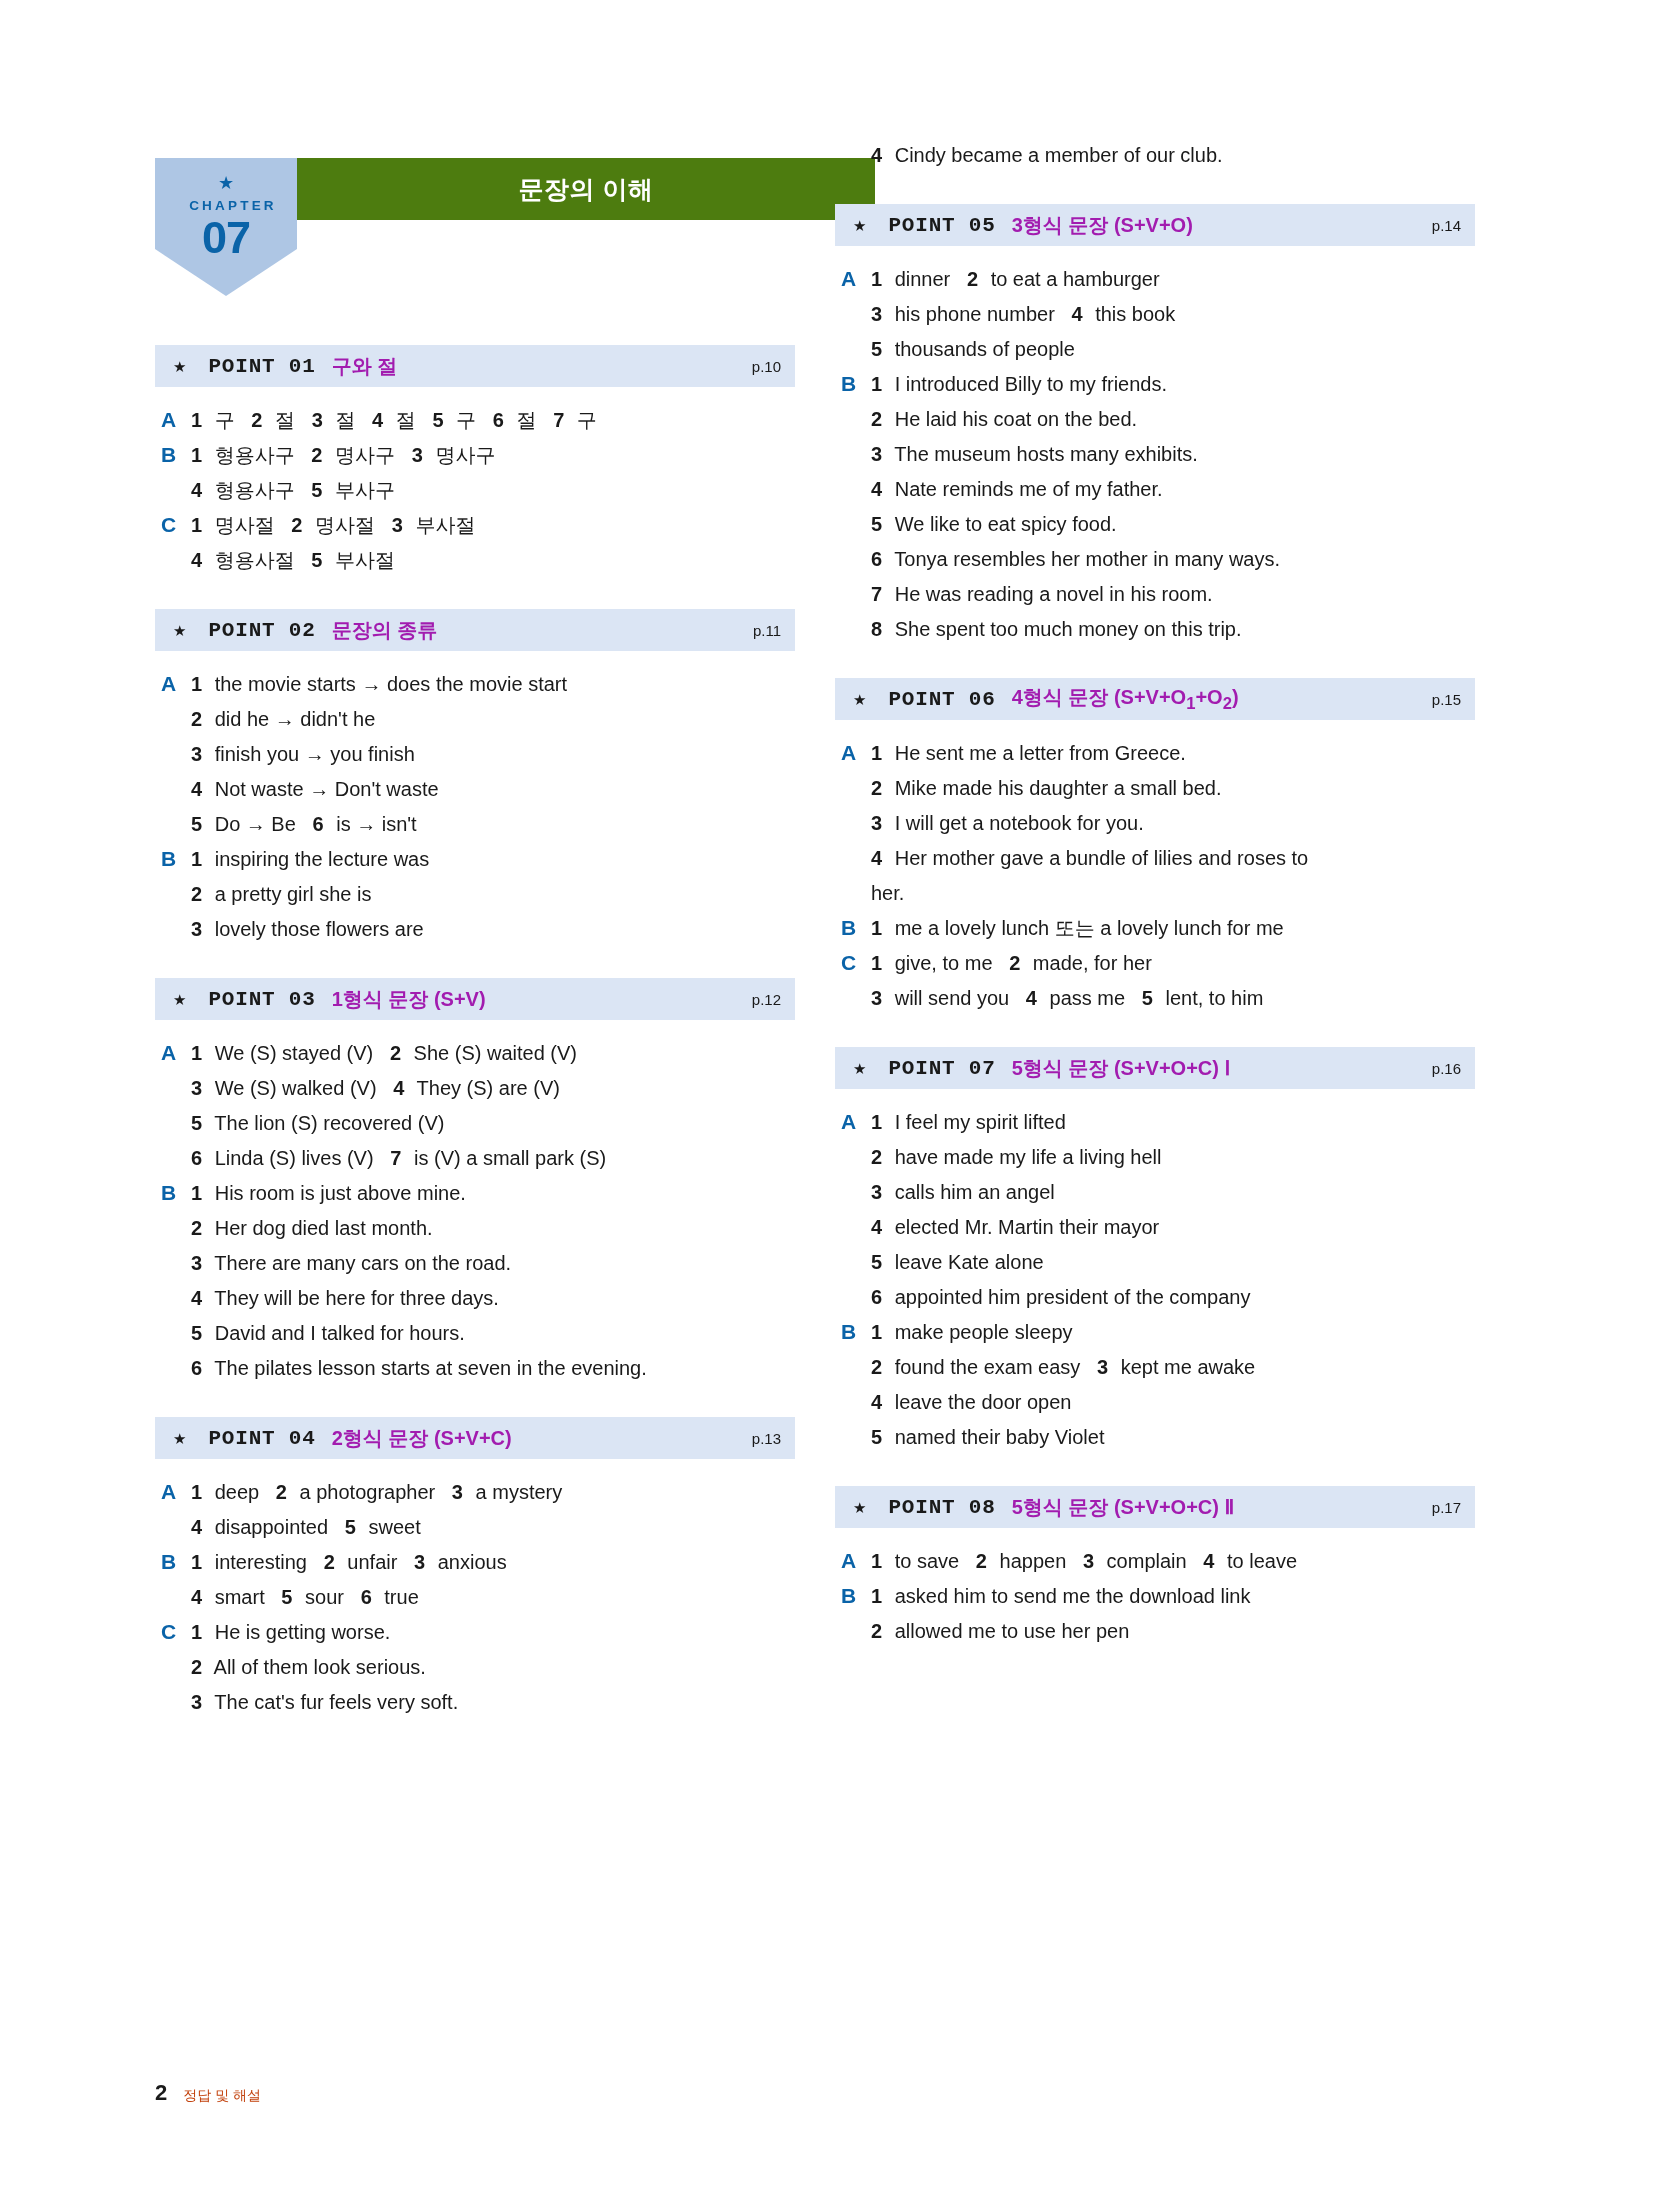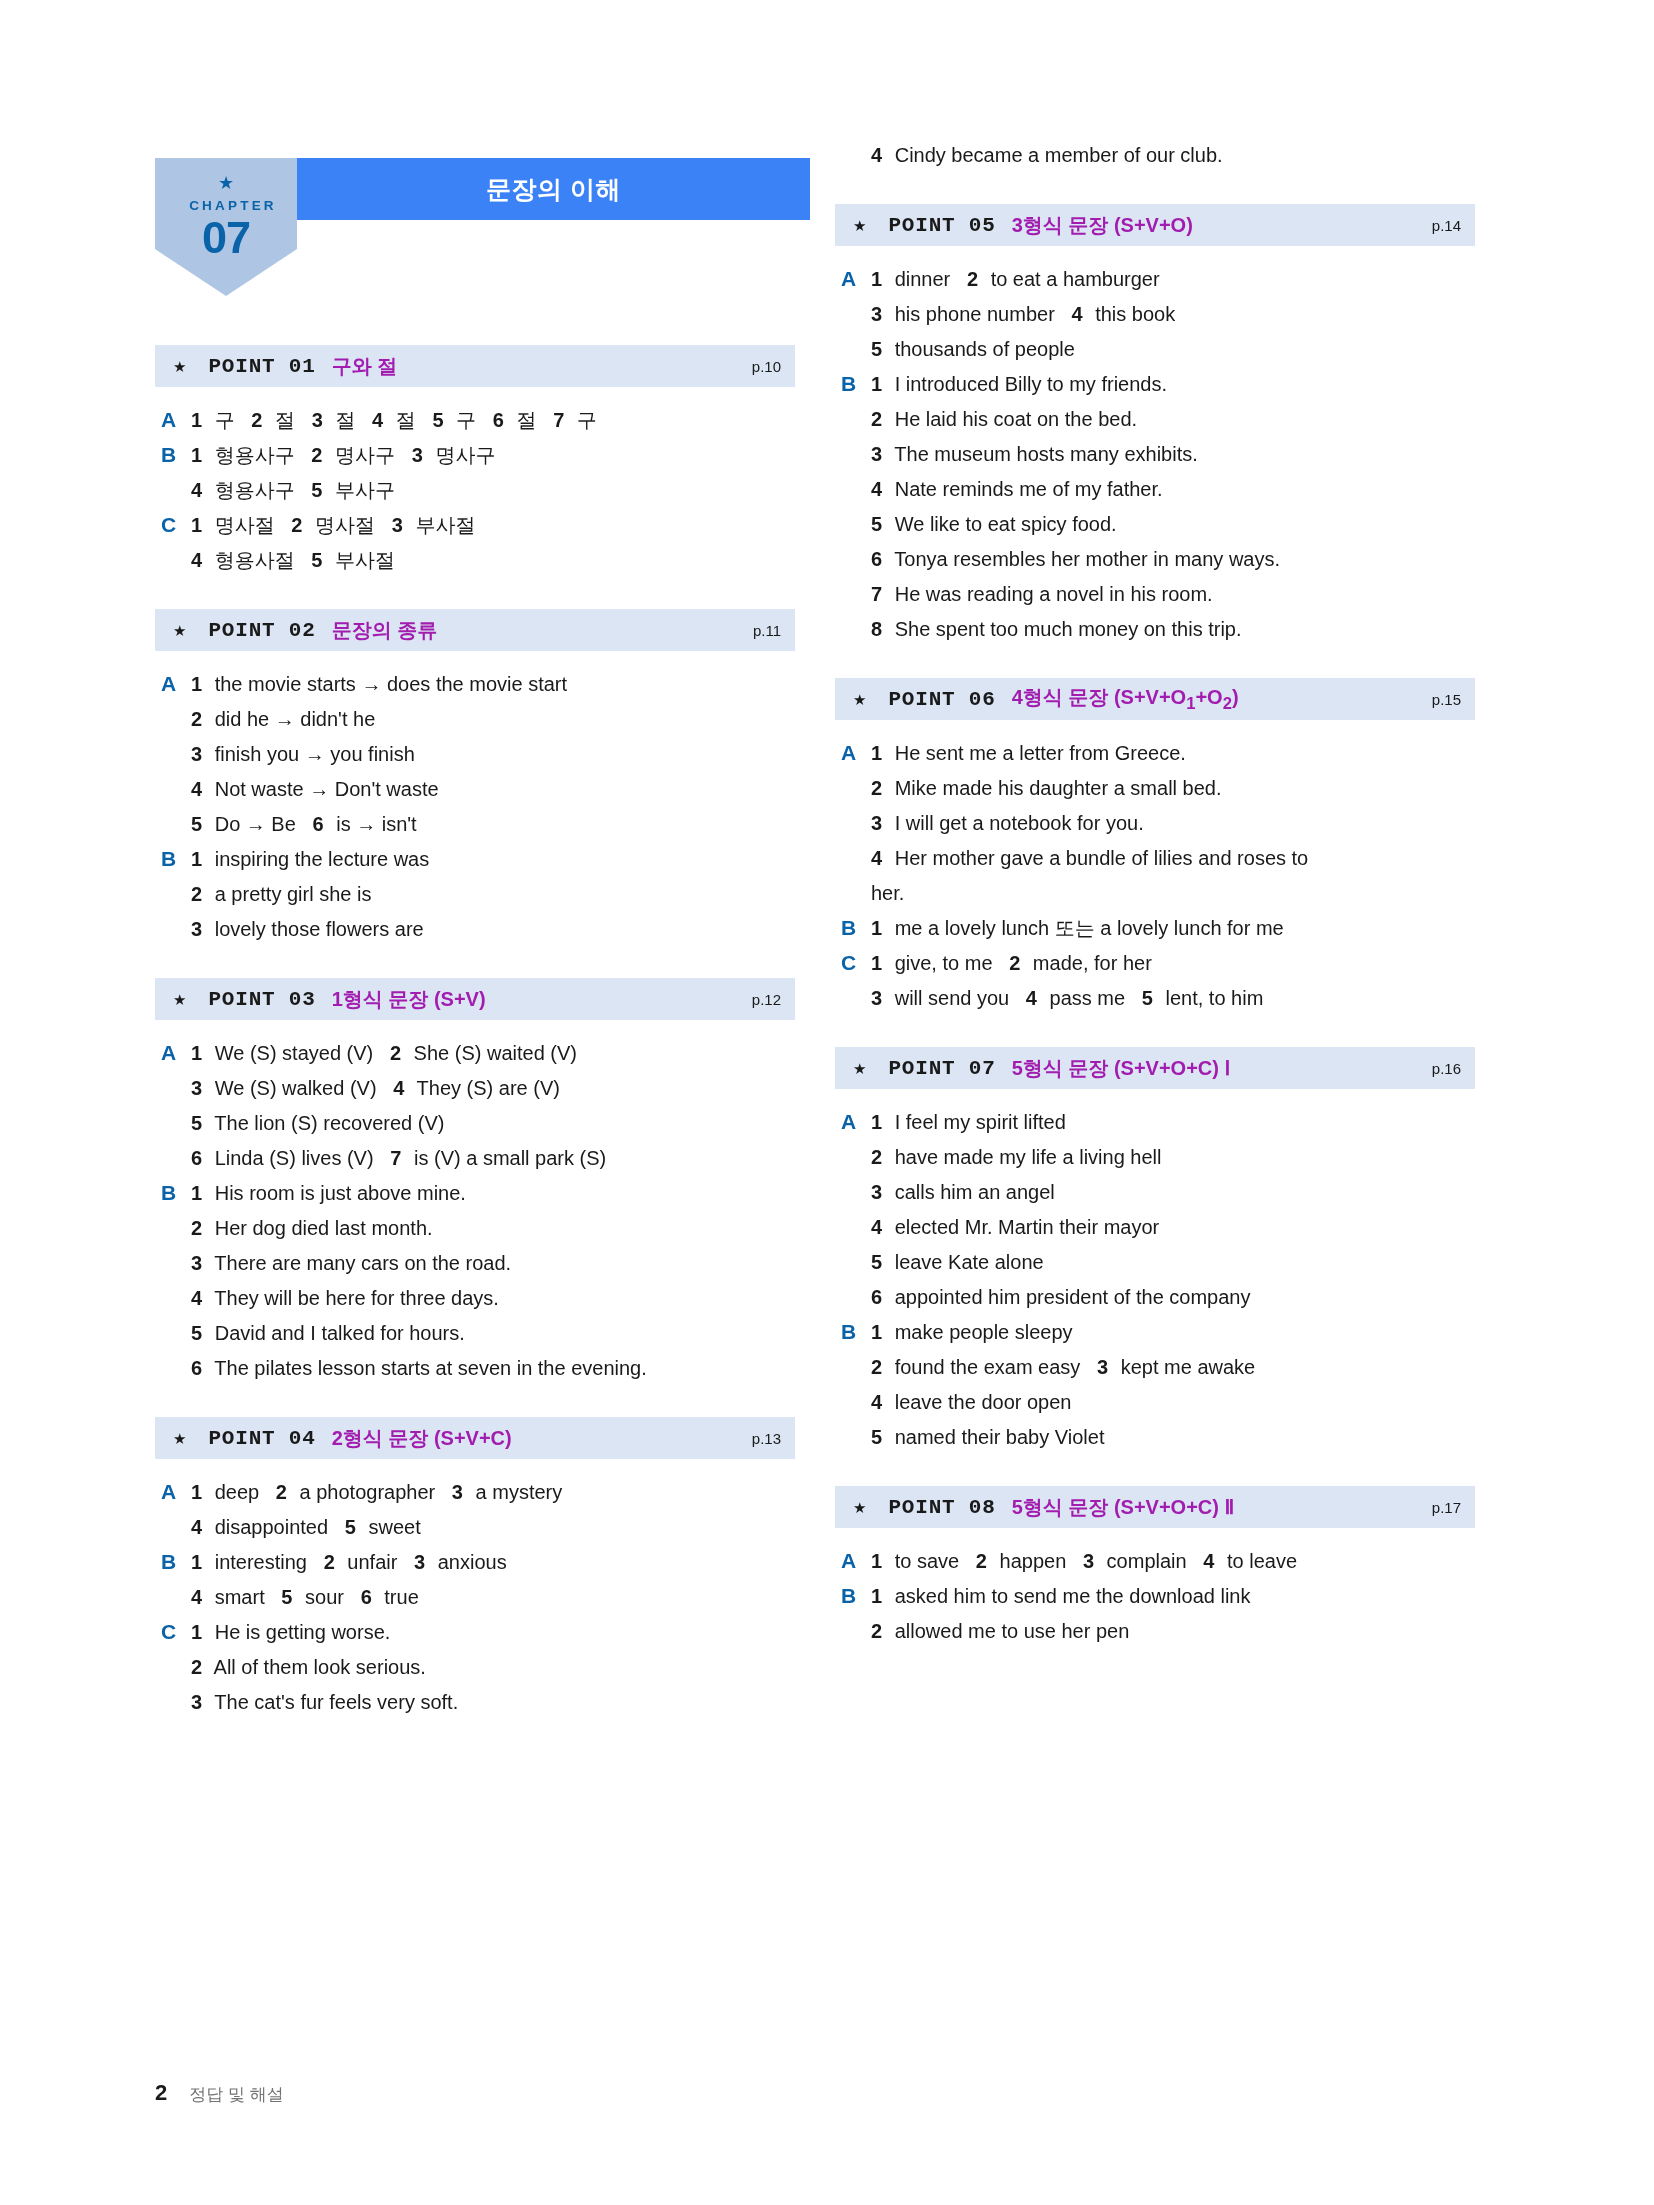--- a/index.html
+++ b/index.html
@@ -11,22 +11,22 @@
   }
   .page { position: relative; width: 1654px; height: 2205px; background:#fff; }
 
   
   .chapter-head {
     position: absolute; left: 155px; top: 158px;
     width: 655px; height: 62px;
   }
   .title-bar {
     position: absolute; left: 142px; top: 0;
-    width: 513px; height: 62px;
-    background: #3b82f6;
+    width: 578px; height: 62px;
+    background: #4d7c0f;
     display: flex; align-items: center; justify-content: center;
   }
   .title-bar .title-text {
     color: #ffffff; font-size: 25px; font-weight: 700;
     letter-spacing: 0.5px;
   }
   .chapter-badge {
     position: absolute; left: 0; top: 0;
     width: 142px; height: 138px;
     background: #aec6e4;
@@ -92,21 +92,21 @@
   .num { font-weight: 700; margin-right: 7px; }
 
   .section { margin-bottom: 34px; }
 
   
   .footer {
     position: absolute; left: 155px; top: 2080px;
     display: flex; align-items: baseline;
   }
   .footer .pg { font-size: 22px; font-weight: 700; color: #1a1a1a; }
-  .footer .fl { font-size: 17px; color: #737373; margin-left: 22px; }
+  .footer .fl { font-size: 14px; color: #c2410c; margin-left: 16px; }
 </style>
 </head>
 <body>
 
 <div class="page">
 
   <div class="chapter-head">
     <div class="title-bar">
       <span class="title-text">문장의 이해</span>
     </div>

